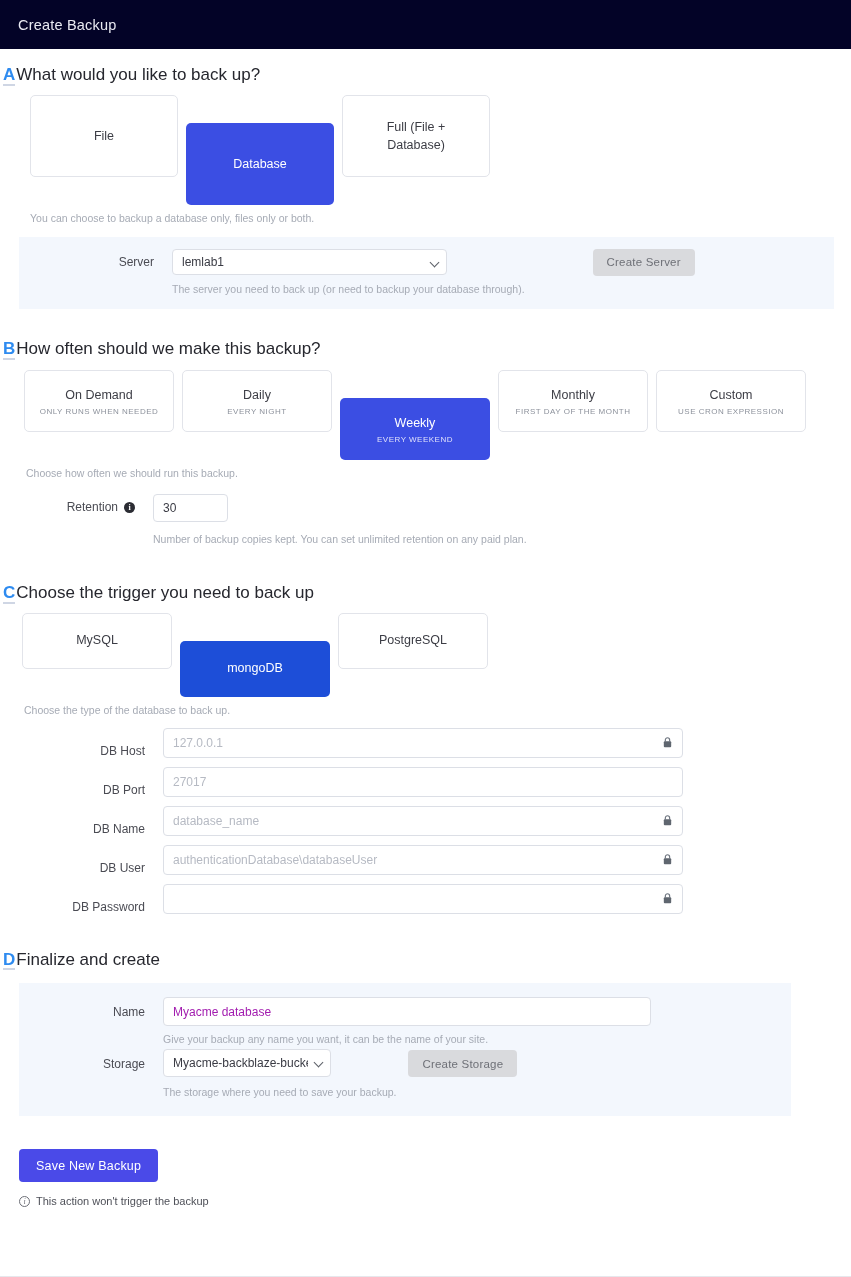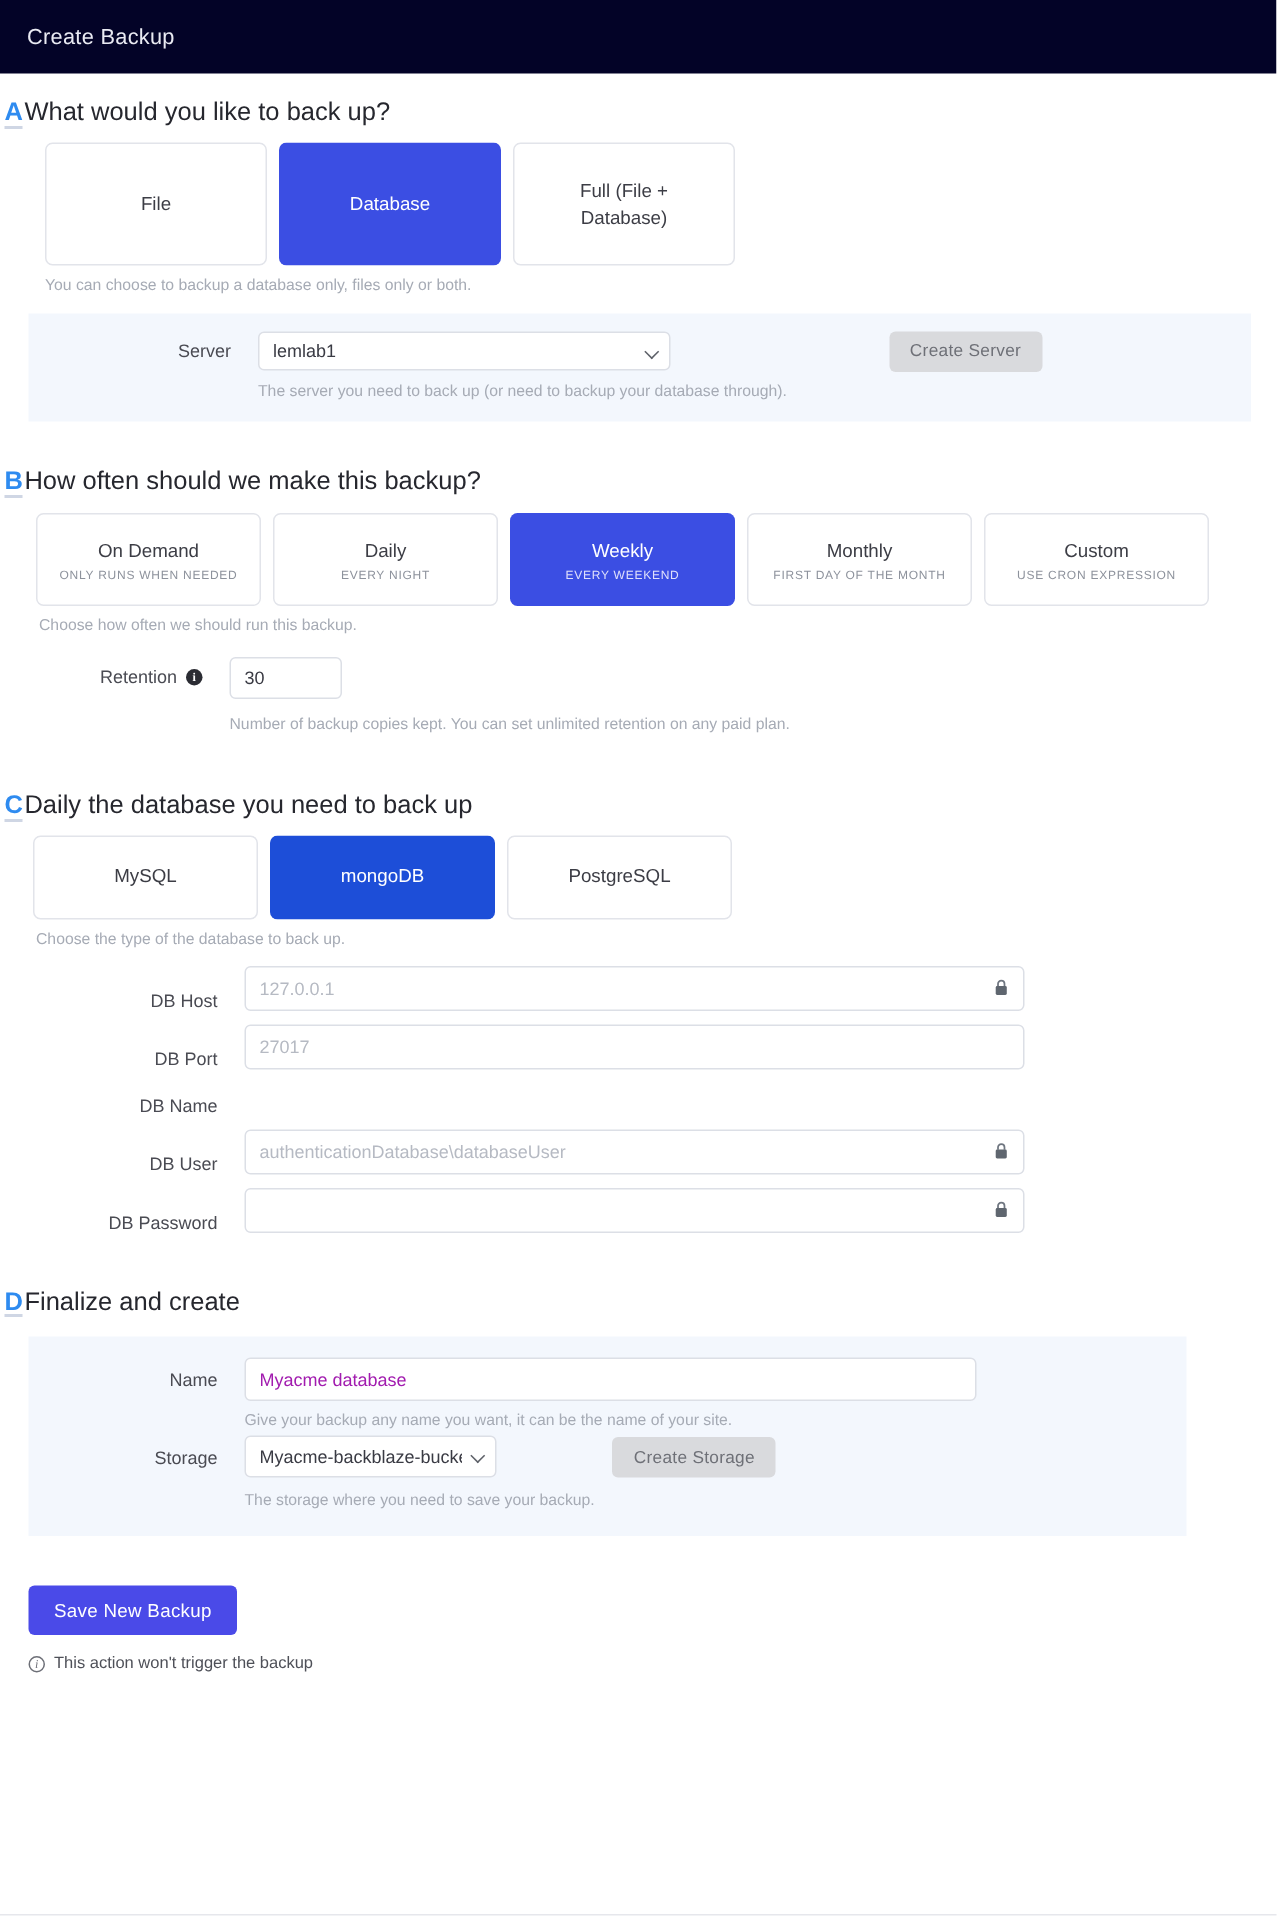--- a/index.html
+++ b/index.html
@@ -54,21 +54,21 @@
     background: #ffffff;
     border: 1px solid #e2e4ea;
     border-radius: 5px;
     display: flex;
     flex-direction: column;
     align-items: center;
     justify-content: center;
     text-align: center;
     cursor: pointer;
   }
-  .card.selected { border-color: transparent; }
+  .card.selected { border-color: transparent; margin-top: 28px; }
   .card-title { font-size: 12.5px; color: #3c3d45; line-height: 1.45; }
   .card.selected .card-title { color: #ffffff; }
   .card-sub {
     font-size: 8px;
     letter-spacing: .5px;
     color: #8d929c;
     margin-top: 3px;
   }
   .card.selected .card-sub { color: #dfe0fb; }
 
@@ -294,21 +294,21 @@
     <div style="margin-left:18px;">
       <input type="text" style="width: 75px; height: 28px;" value="30">
       <div class="hint" style="margin-top:11px;">Number of backup copies kept. You can set unlimited retention on any paid plan.</div>
     </div>
   </div>
 </div>
 
 <div style="margin-top:38px;">
   <div class="section-head">
     <span class="section-letter">C</span>
-    <span>Daily the database you need to back up</span>
+    <span>Choose the trigger you need to back up</span>
   </div>
 
   <div class="cards cards-c">
     <div class="card">
       <span class="card-title">MySQL</span>
     </div>
     <div class="card selected">
       <span class="card-title">mongoDB</span>
     </div>
     <div class="card">
@@ -333,20 +333,27 @@
 
     <div class="formrow dbfield">
       <div class="formlabel" style="width:145px;padding-top:8px;">DB Port</div>
       <div style="margin-left:18px;position:relative;">
         <input type="text" placeholder="27017" style="">
       </div>
     </div>
 
     <div class="formrow dbfield">
       <div class="formlabel" style="width:145px;padding-top:8px;">DB Name</div>
+      <div style="margin-left:18px;position:relative;">
+        <input type="text" placeholder="database_name" style="">
+        <svg class="lock-icon" viewBox="0 0 10 13">
+          <path d="M2.6 5.4V3.6a2.4 2.4 0 0 1 4.8 0v1.8" fill="none" stroke="#6f7680" stroke-width="1.3"></path>
+          <rect x="0.9" y="5.2" width="8.2" height="6.6" rx="1.1" fill="#5f666f"></rect>
+        </svg>
+      </div>
     </div>
 
     <div class="formrow dbfield">
       <div class="formlabel" style="width:145px;padding-top:8px;">DB User</div>
       <div style="margin-left:18px;position:relative;">
         <input type="text" placeholder="authenticationDatabase\databaseUser" style="">
         <svg class="lock-icon" viewBox="0 0 10 13">
           <path d="M2.6 5.4V3.6a2.4 2.4 0 0 1 4.8 0v1.8" fill="none" stroke="#6f7680" stroke-width="1.3"></path>
           <rect x="0.9" y="5.2" width="8.2" height="6.6" rx="1.1" fill="#5f666f"></rect>
         </svg>

